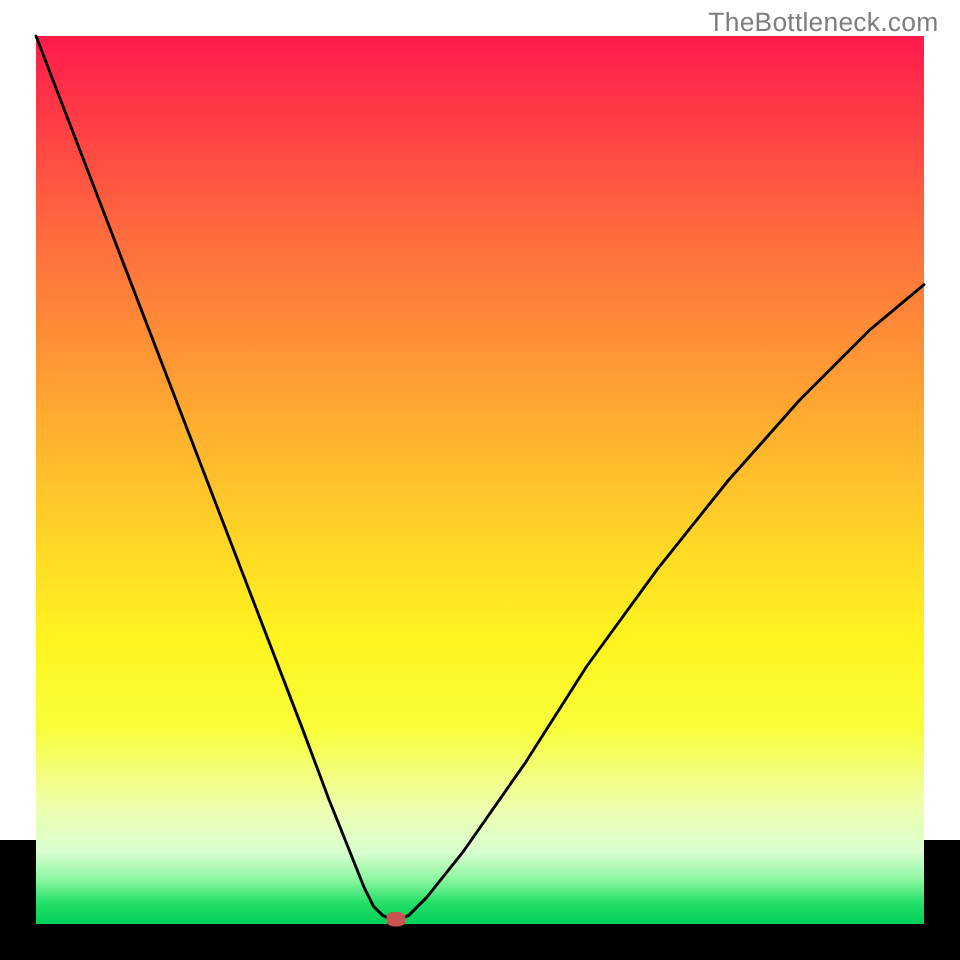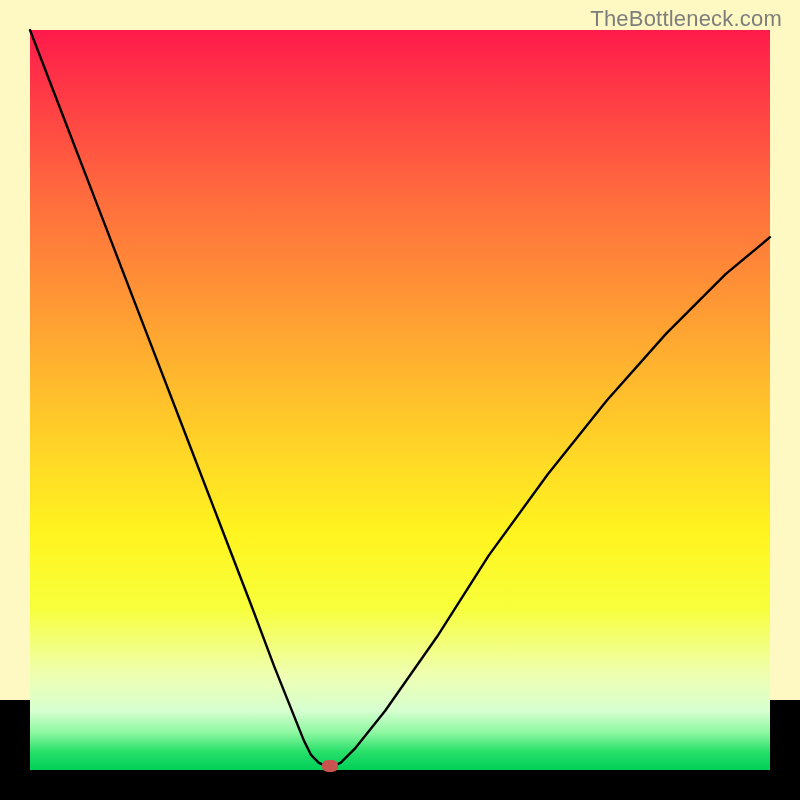--- a/index.html
+++ b/index.html
@@ -8,21 +8,21 @@
     width: 800px;
     height: 800px;
     overflow: hidden;
     background: #000;
     font-family: Arial, Helvetica, sans-serif;
   }
   .frame {
     position: absolute;
     left: 0; top: 0;
     width: 800px; height: 700px;
-    background: #fef9c3;
+    background: #ffffff;
   }
   .plot {
     position: absolute;
     left: 30px;
     top: 30px;
     width: 740px;
     height: 740px;
     
     background:
       linear-gradient(to bottom,

